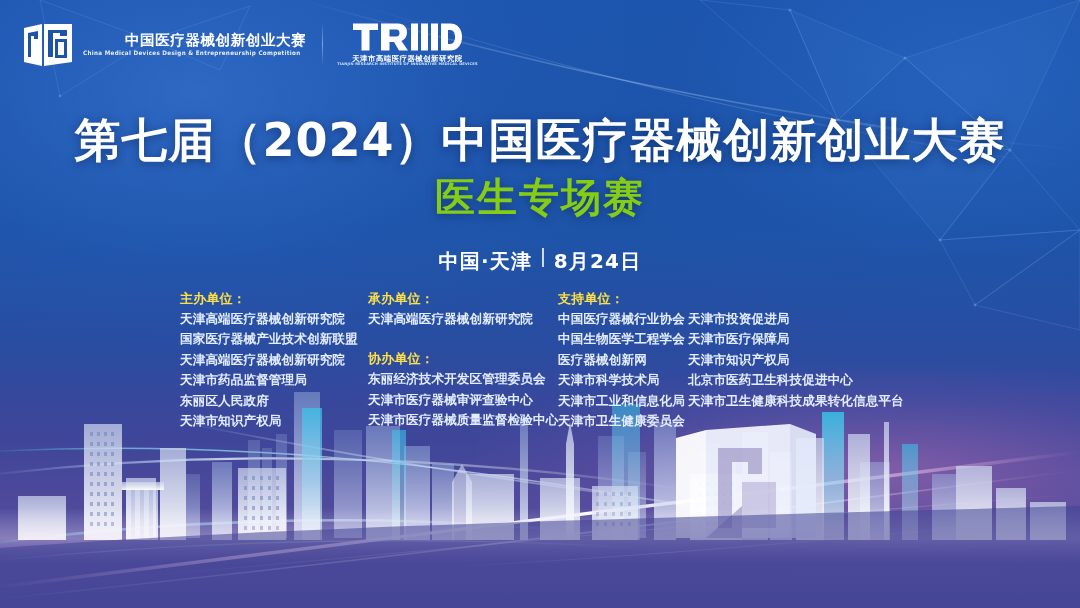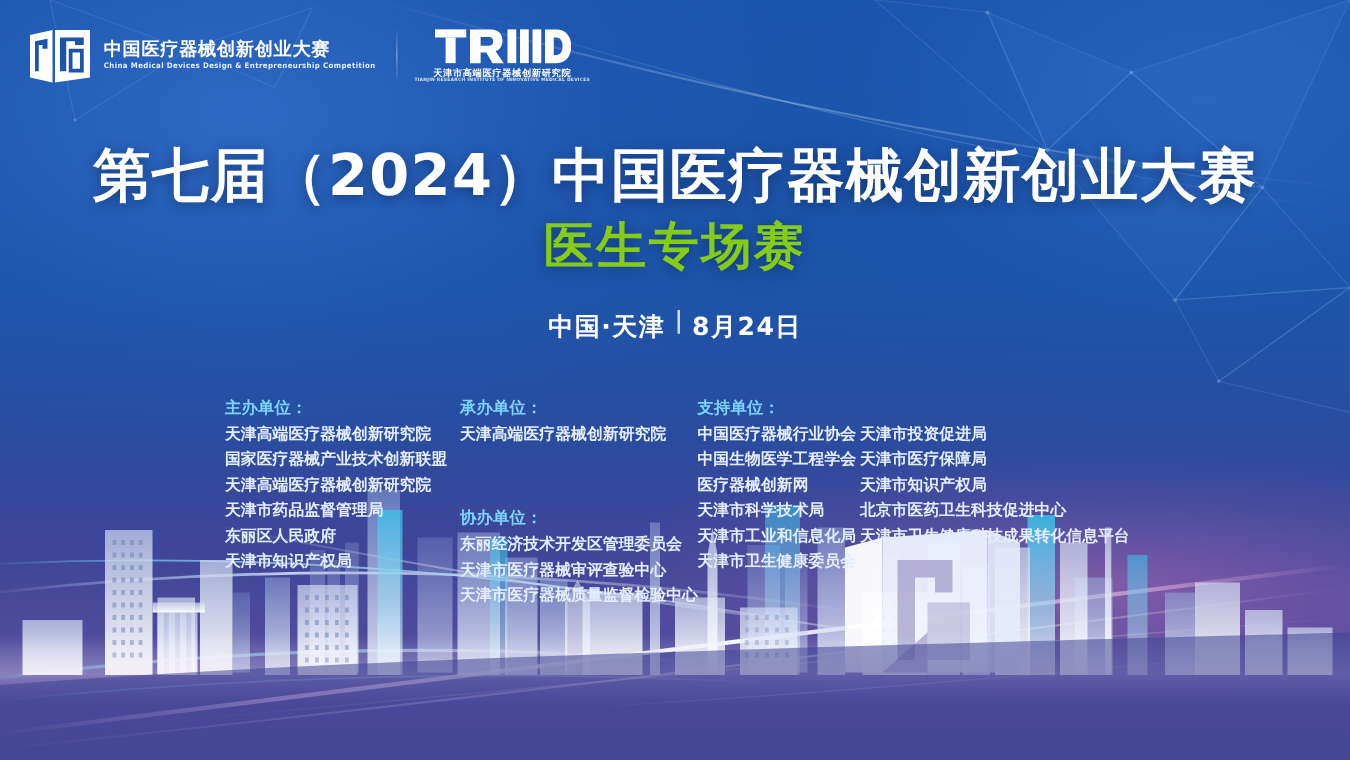--- a/index.html
+++ b/index.html
@@ -38,21 +38,21 @@
   .streaks{position:absolute;inset:0;pointer-events:none;}
   .skyline{position:absolute;left:0;right:0;bottom:0;height:230px;pointer-events:none;}
 
   
   .logobar{position:absolute;left:22px;top:22px;display:flex;align-items:flex-start;gap:0;z-index:6;}
   .logo-left{display:flex;align-items:center;gap:9px;}
   .logo-door{width:52px;height:46px;flex:0 0 auto;}
   .logo-left-text{display:flex;flex-direction:column;gap:2px;}
   .logo-cn{
     color:#ffffff;font-size:14.5px;font-weight:700;letter-spacing:.6px;
-    line-height:1.05;white-space:nowrap;
+    line-height:1.05;white-space:nowrap;margin-left:42px;
   }
   .logo-en{
     color:#e6efff;font-size:5.6px;font-weight:700;letter-spacing:.32px;
     line-height:1.05;white-space:nowrap;transform:scaleY(1.08);transform-origin:left top;
   }
   .divider-v{
     width:1px;height:44px;margin:0 14px 0 16px;align-self:flex-start;
     background:linear-gradient(180deg,rgba(255,255,255,0),rgba(255,255,255,.42),rgba(255,255,255,0));
   }
   .logo-right{display:flex;flex-direction:column;align-items:center;gap:1px;margin-top:-2px;}
@@ -90,21 +90,21 @@
   .orgs{
     position:absolute;left:0;right:0;top:288px;z-index:5;
     display:flex;justify-content:center;gap:0;
   }
   .col{display:flex;flex-direction:column;}
   .col-1{width:188px;}
   .col-2{width:190px;}
   .col-3{width:130px;}
   .col-4{width:212px;}
   .grp-title{
-    color:#7dd3fc;font-size:13px;font-weight:700;line-height:1.62;letter-spacing:.2px;white-space:nowrap;margin-top:28px;
+    color:#fde047;font-size:13px;font-weight:700;line-height:1.62;letter-spacing:.2px;white-space:nowrap;
   }
   .grp-item{
     color:#e3edff;font-size:12.6px;font-weight:700;line-height:1.62;letter-spacing:.1px;white-space:nowrap;
   }
   .grp-gap{height:19px;}
 </style>
 </head>
 <body>
 
 <div id="poster">

